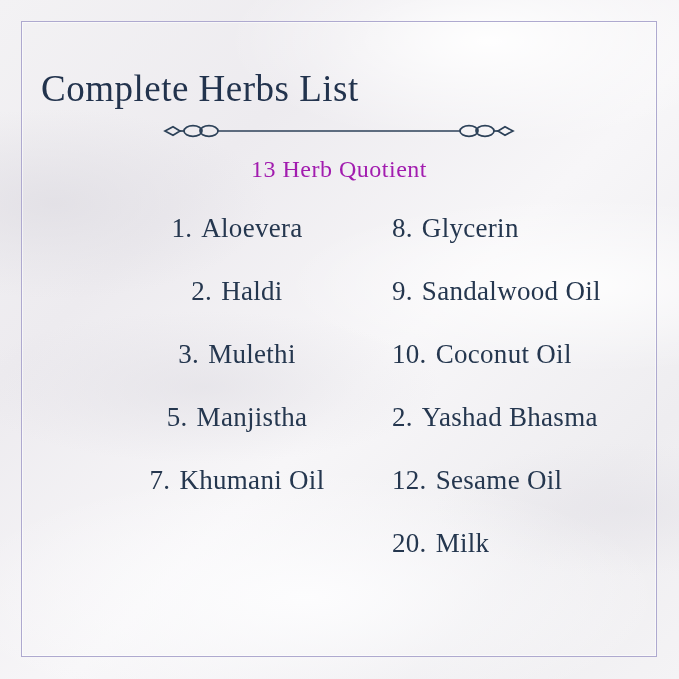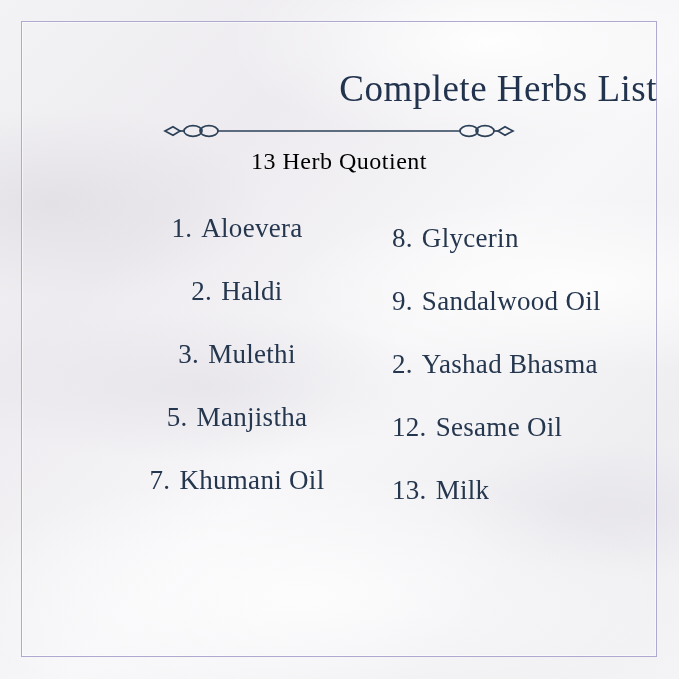--- a/index.html
+++ b/index.html
@@ -24,44 +24,45 @@
     border: 1px solid #aea9cf;
     box-shadow: inset 0 0 0 1px rgba(255,255,255,0.55);
   }
   .content {
     position: absolute;
     left: 21px; top: 21px; right: 22px; bottom: 22px;
     color: #24364f;
   }
   .title {
     margin-top: 46px;
-    text-align: right;
+    text-align: left;
     font-size: 37px;
     letter-spacing: 0.5px;
     color: #22334d;
+    padding-left: 20px;
   }
   .divider {
     display: block;
     margin: 12px auto 0 auto;
   }
   .subtitle {
-    margin-top: 8px;
+    margin-top: 16px;
     text-align: center;
     font-size: 24px;
     letter-spacing: 0.5px;
-    color: #000000;
+    color: #a21caf;
   }
   .herb-list {
     position: absolute;
     left: 61px; right: 20px; top: 192px;
     display: flex;
   }
   .col { display: flex; flex-direction: column; }
   .col-left  { width: 310px; text-align: center; }
-  .col-right { flex: 1; margin-top: 10px; }
+  .col-right { flex: 1; }
   .herb-item {
     height: 63px;
     font-size: 27px;
     letter-spacing: 0.3px;
     color: #25374f;
     white-space: nowrap;
   }
   .herb-item .num { margin-right: 9px; }
 </style>
 </head>
@@ -96,19 +97,20 @@
     <div class="col col-left">
       <div class="herb-item"><span class="num">1.</span><span>Aloevera</span></div>
       <div class="herb-item"><span class="num">2.</span><span>Haldi</span></div>
       <div class="herb-item"><span class="num">3.</span><span>Mulethi</span></div>
       <div class="herb-item"><span class="num">5.</span><span>Manjistha</span></div>
       <div class="herb-item"><span class="num">7.</span><span>Khumani Oil</span></div>
     </div>
     <div class="col col-right">
       <div class="herb-item"><span class="num">8.</span><span>Glycerin</span></div>
       <div class="herb-item"><span class="num">9.</span><span>Sandalwood Oil</span></div>
+      <div class="herb-item"><span class="num">10.</span><span>Coconut Oil</span></div>
       <div class="herb-item"><span class="num">2.</span><span>Yashad Bhasma</span></div>
       <div class="herb-item"><span class="num">12.</span><span>Sesame Oil</span></div>
-      <div class="herb-item"><span class="num">13.</span><span>Milk</span></div>
+      <div class="herb-item"><span class="num">20.</span><span>Milk</span></div>
     </div>
   </div>
 
 </div>
 
 </body></html>

